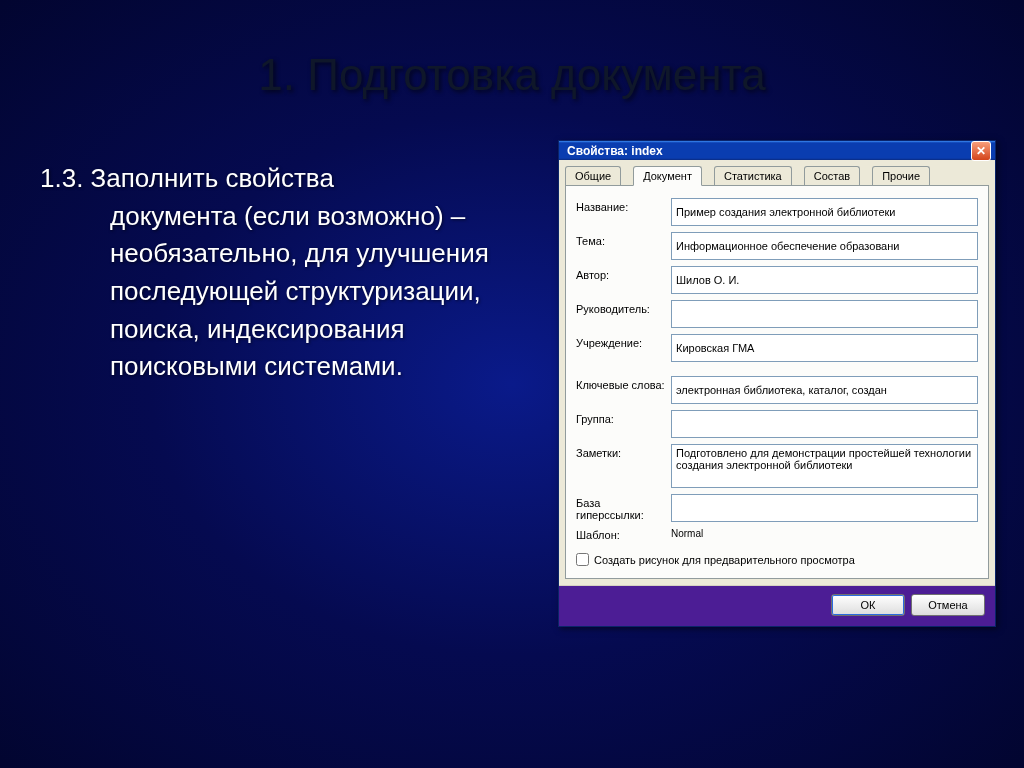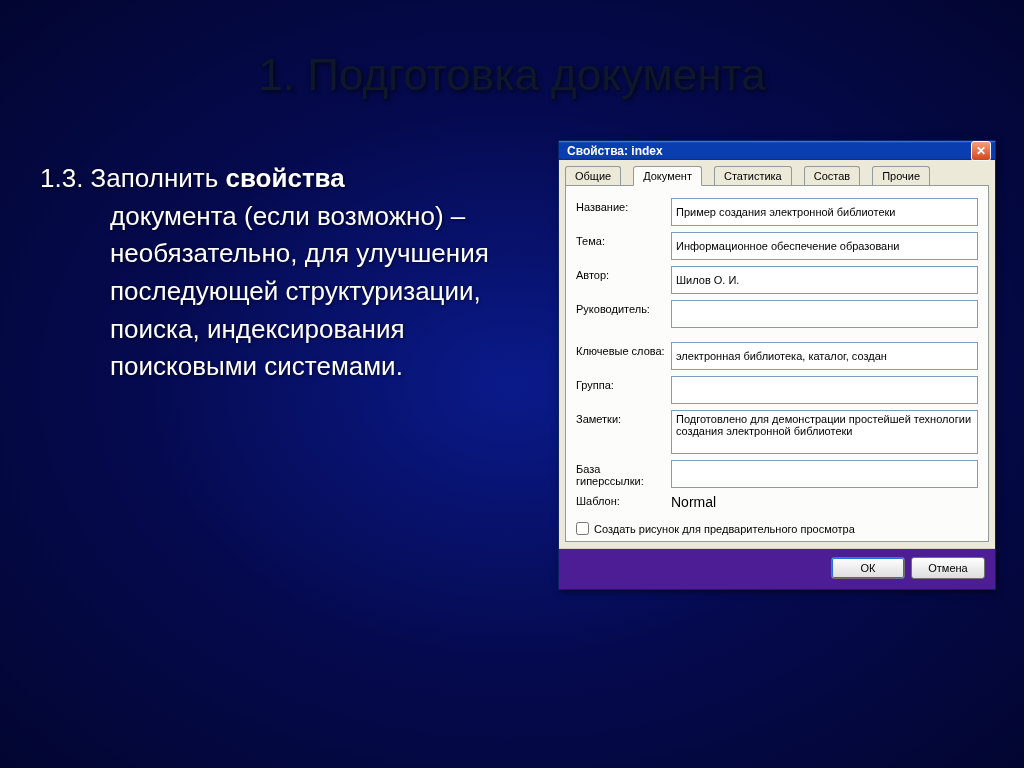--- a/index.html
+++ b/index.html
@@ -27,21 +27,21 @@
   .text-block {
     flex: 0 0 520px;
     color: #fff;
     font-size: 26px;
     line-height: 1.45;
     padding-top: 40px;
     padding-left: 10px;
     text-shadow: 1px 1px 3px rgba(0,0,0,0.6);
   }
   .text-block .lead { display: inline; }
-  .text-block .bold { font-weight: bold; }
+  .text-block .bold { font-weight: normal; }
   .text-block .rest { display: block; padding-left: 70px; }
   
   .dialog {
     position: absolute;
     right: 28px;
     top: 140px;
     width: 438px;
     background: #ece9d8;
     border: 1px solid #0a246a;
     box-shadow: 2px 2px 6px rgba(0,0,0,0.5);
@@ -93,21 +93,21 @@
   .tab.active {
     background: #fcfcfa;
     border-bottom: 1px solid #fcfcfa;
     z-index: 2;
     margin-bottom: -1px;
   }
   .tab-panel {
     margin: 0 6px 6px 6px;
     background: #fcfcfa;
     border: 1px solid #919b9c;
-    padding: 12px 10px 6px 10px;
+    padding: 12px 10px 12px 10px;
   }
   .form-row {
     display: flex;
     align-items: flex-start;
     margin-bottom: 6px;
   }
   .form-row label {
     width: 95px;
     font-size: 11px;
     color: #000;
@@ -131,21 +131,21 @@
     font-family: Tahoma, Arial, sans-serif;
     background: #fff;
     resize: none;
   }
   .gap { height: 8px; }
   .static-row {
     display: flex;
     margin-bottom: 12px;
   }
   .static-row label { width: 95px; font-size: 11px; padding-top: 1px; }
-  .static-row .val { font-size: 14px; }
+  .static-row .val { font-size: 10px; }
   .check-row {
     display: flex;
     align-items: center;
     margin-top: 10px;
     font-size: 11px;
   }
   .check-row input { margin: 0 5px 0 0; }
   .button-bar {
     display: flex;
     justify-content: flex-end;
@@ -207,20 +207,24 @@
       <input type="text" value="Информационное обеспечение образовани" style="">
     </div>
     <div class="form-row">
       <label>Автор:</label>
       <input type="text" value="Шилов О. И." style="">
     </div>
     <div class="form-row">
       <label>Руководитель:</label>
       <input type="text" value="" style="">
     </div>
+    <div class="form-row">
+      <label>Учреждение:</label>
+      <input type="text" value="Кировская ГМА" style="">
+    </div>
 
     <div class="gap"></div>
 
     <div class="form-row">
       <label>Ключевые слова:</label>
       <input type="text" value="электронная библиотека, каталог, создан" style="">
     </div>
     <div class="form-row">
       <label>Группа:</label>
       <input type="text" value="" style="">

